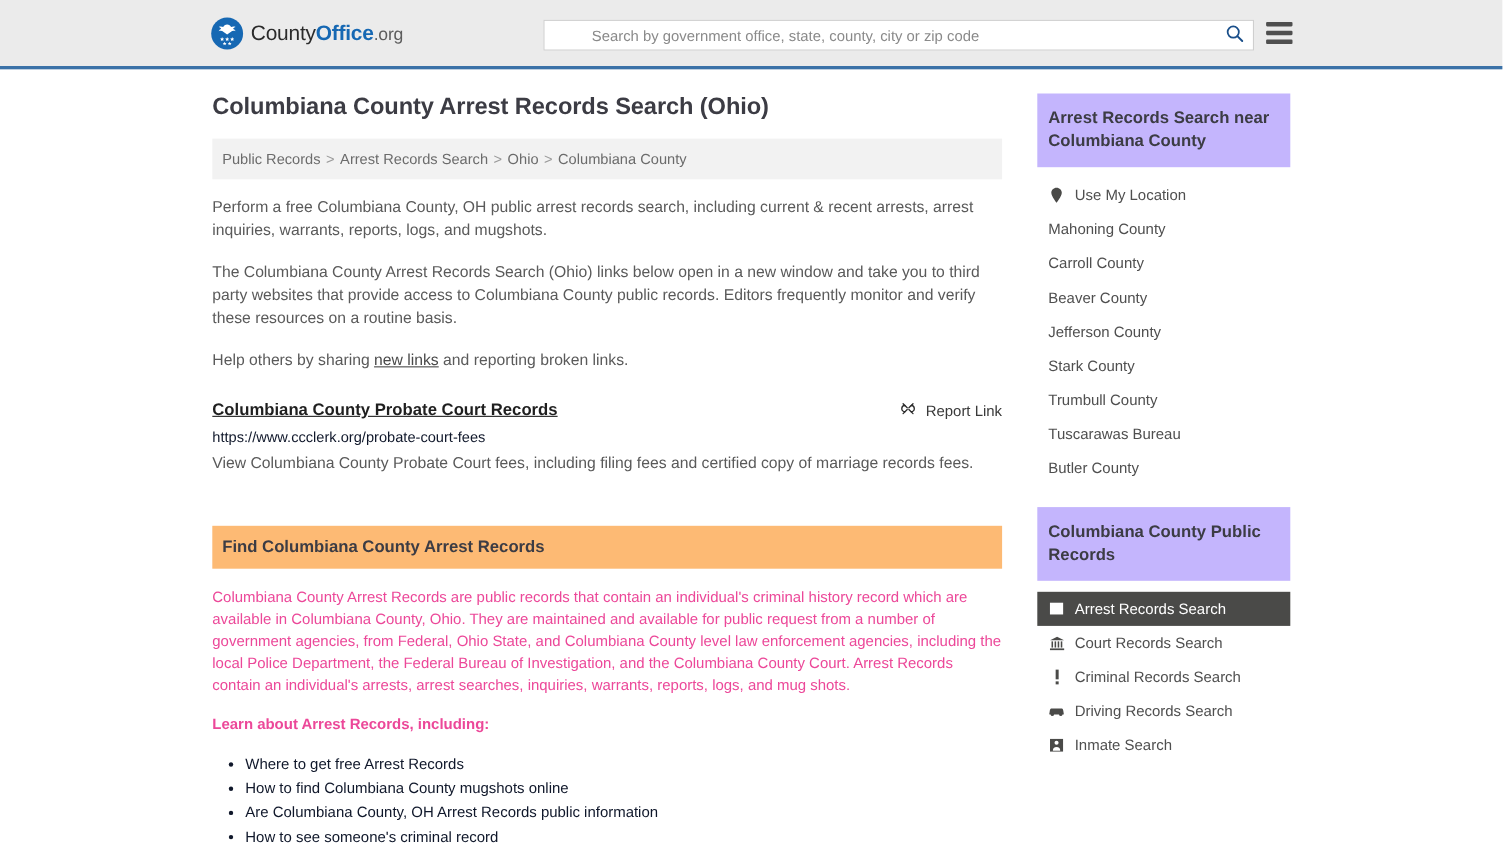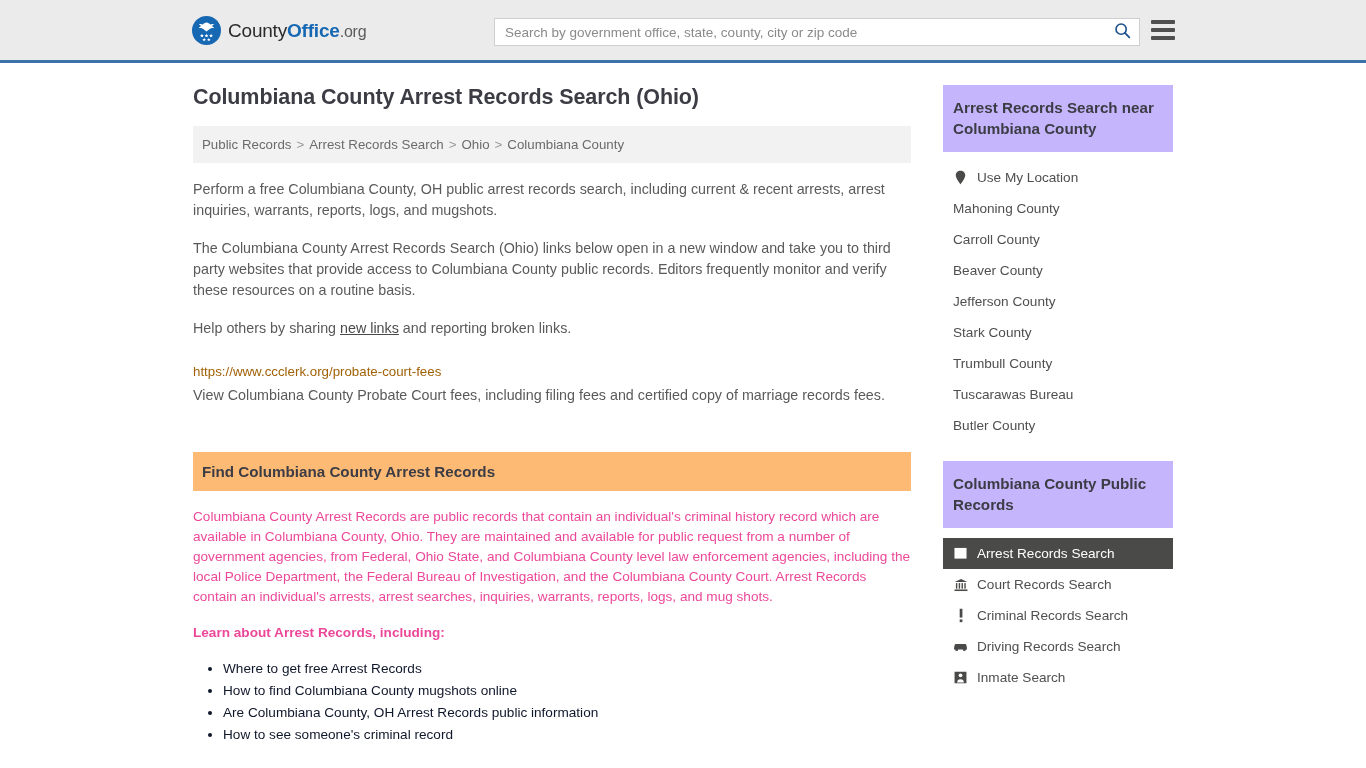--- a/index.html
+++ b/index.html
@@ -41,21 +41,21 @@
     color: #2b2b2b; white-space: nowrap;
   }
   .logo-text .b { font-weight: bold; color: #1668b3; }
   .logo-text .org { color: #5c5c5c; font-size: 16px; }
 
   .search-box {
     position: absolute; left: 494px; top: 18px;
     width: 646px; height: 28px;
     background: #fff;
     border: 1px solid #cfcfcf;
-    display: flex; align-items: center;
+    display: flex; align-items: center; padding-left: 33px;
   }
   .search-input {
     flex: 1; height: 100%;
     border: 0; outline: none; background: transparent;
     font-family: "Liberation Sans", sans-serif;
     font-size: 13.5px; color: #555;
     padding: 0 10px;
   }
   .search-input::placeholder { color: #8a8a8a; }
   .search-btn {
@@ -130,21 +130,21 @@
     color: #1f1f1f; text-decoration: underline;
     line-height: 20px;
   }
   .report-link {
     display: flex; align-items: center; gap: 8px;
     font-size: 13.6px; color: #3a3a3a;
     white-space: nowrap; cursor: pointer;
     padding-top: 1px;
   }
   .result-url {
-    font-size: 13.3px; color: #a16207;
+    font-size: 13.3px; color: #0f172a;
     margin-top: 6px; line-height: 18px;
   }
   .result-desc {
     font-size: 14.3px; color: #5a5a5a;
     line-height: 25px; margin-top: 2px;
   }
 
   
   .section-head {
     background: #fdba74;
@@ -249,20 +249,34 @@
 
       <div class="breadcrumb">
         <a href="#">Public Records</a><span class="sep">&gt;</span><a href="#">Arrest Records Search</a><span class="sep">&gt;</span><a href="#">Ohio</a><span class="sep">&gt;</span><a href="#">Columbiana County</a>
       </div>
 
       <p class="body-text">Perform a free Columbiana County, OH public arrest records search, including current &amp; recent arrests, arrest inquiries, warrants, reports, logs, and mugshots.</p>
       <p class="body-text">The Columbiana County Arrest Records Search (Ohio) links below open in a new window and take you to third party websites that provide access to Columbiana County public records. Editors frequently monitor and verify these resources on a routine basis.</p>
       <p class="body-text"><span>Help others by sharing </span><a href="#">new links</a><span> and reporting broken links.</span></p>
 
       <div class="result">
+        <div class="result-head">
+          <a class="result-title" href="#">Columbiana County Probate Court Records</a>
+          <div class="report-link">
+            <span>
+              <svg width="15" height="15" viewBox="0 0 20 20">
+                <path d="M4 4 L9 9 M11 11 L16 16" stroke="#2b2b2b" stroke-width="1.6" stroke-linecap="round"></path>
+                <path d="M4 16 L9 11 M11 9 L16 4" stroke="#2b2b2b" stroke-width="1.6" stroke-linecap="round"></path>
+                <path d="M6.2 6.2 a3.6 3.6 0 0 0 0 7.6" fill="none" stroke="#2b2b2b" stroke-width="1.6" stroke-linecap="round"></path>
+                <path d="M13.8 6.2 a3.6 3.6 0 0 1 0 7.6" fill="none" stroke="#2b2b2b" stroke-width="1.6" stroke-linecap="round"></path>
+              </svg>
+            </span>
+            <span>Report Link</span>
+          </div>
+        </div>
         <div class="result-url">https://www.ccclerk.org/probate-court-fees</div>
         <div class="result-desc">View Columbiana County Probate Court fees, including filing fees and certified copy of marriage records fees.</div>
       </div>
 
       <div class="section-head">Find Columbiana County Arrest Records</div>
       <div class="section-body">
         <p>Columbiana County Arrest Records are public records that contain an individual's criminal history record which are available in Columbiana County, Ohio. They are maintained and available for public request from a number of government agencies, from Federal, Ohio State, and Columbiana County level law enforcement agencies, including the local Police Department, the Federal Bureau of Investigation, and the Columbiana County Court. Arrest Records contain an individual's arrests, arrest searches, inquiries, warrants, reports, logs, and mug shots.</p>
         <p class="lead-bold">Learn about Arrest Records, including:</p>
         <ul class="learn-list">
           <li>Where to get free Arrest Records</li>

